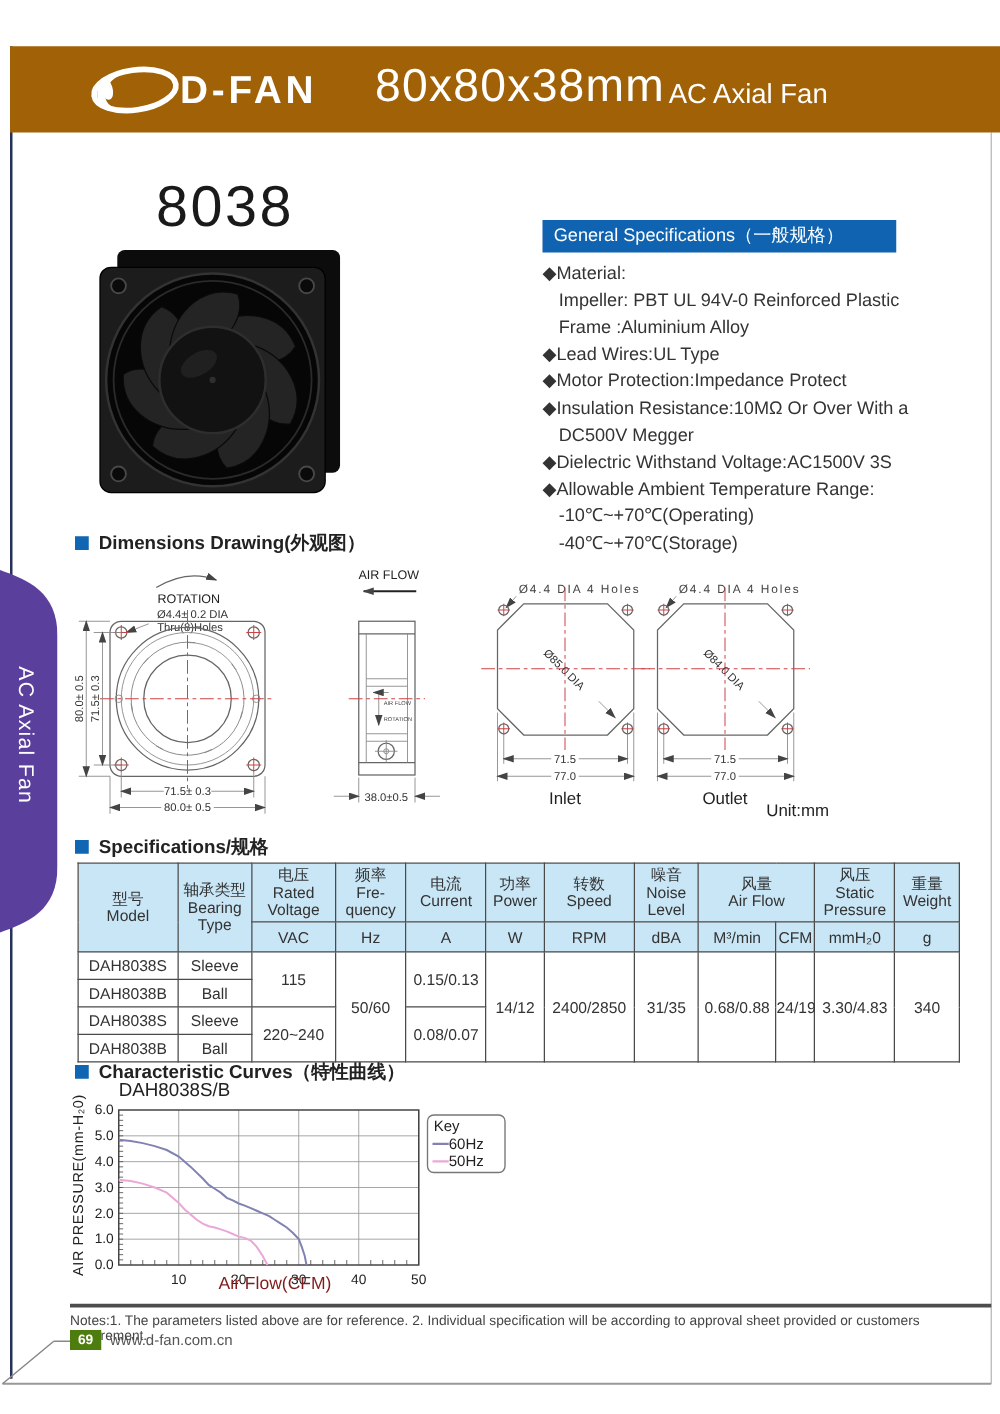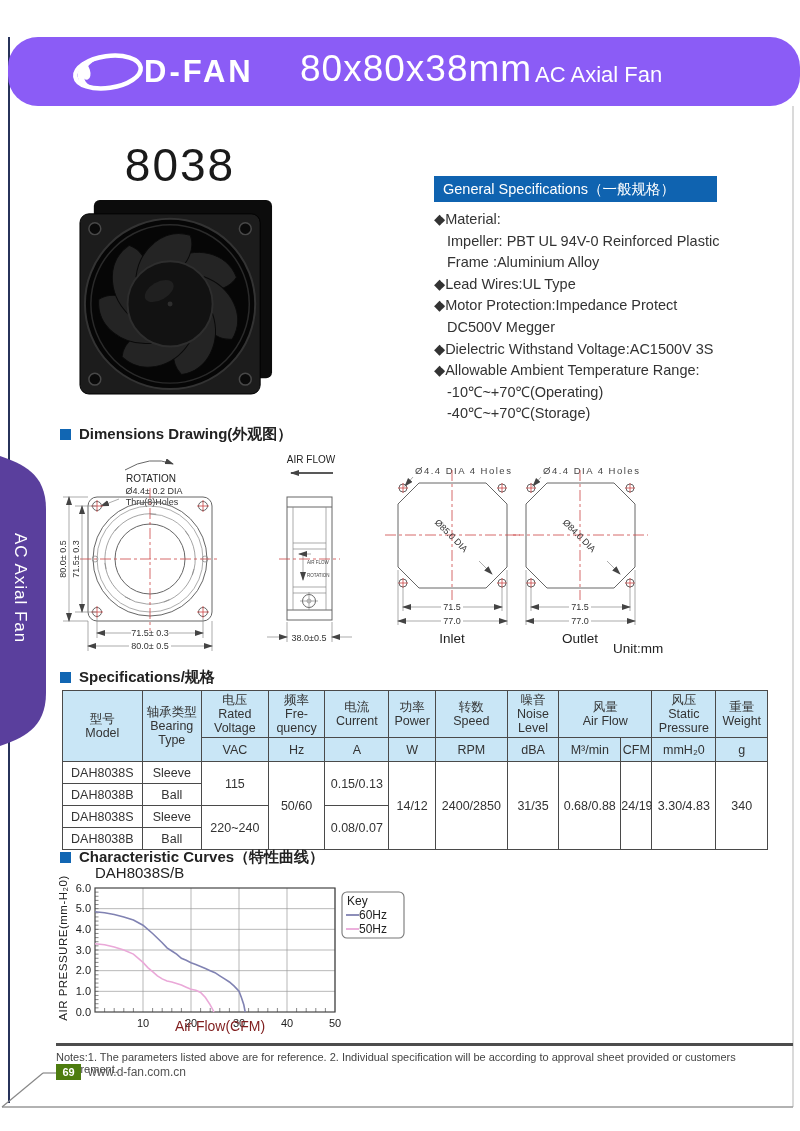--- a/index.html
+++ b/index.html
@@ -1,21 +1,21 @@
 <!DOCTYPE html>
 <html><head>
 <meta charset="utf-8">
 <style>
   html,body{margin:0;padding:0;background:#fff;}
   .page{position:relative;width:800px;height:1131px;background:#fff;overflow:hidden;
         font-family:"Liberation Sans",sans-serif;color:#222;}
   .abs{position:absolute;}
 
   
-  .hdr{position:absolute;left:8px;right:0;top:37px;height:69px;background:#8b5cf6;border-radius:30px;}
+  .hdr{position:absolute;left:8px;right:0;top:37px;height:69px;background:#a16207;}
   .brand{position:absolute;left:136px;top:17px;color:#fff;font-size:31px;font-weight:bold;letter-spacing:3px;}
   .hsize{position:absolute;left:292px;top:11px;color:#fff;font-size:37px;letter-spacing:1px;}
   .hsub{position:absolute;left:527px;top:25px;color:#fff;font-size:22px;}
 
   .model-no{position:absolute;left:120px;top:138px;width:120px;text-align:center;
             font-size:46px;color:#1a1a1a;letter-spacing:2px;}
 
   
   .gs-bar{position:absolute;left:434px;top:176px;width:274px;height:26px;background:#0f63b0;
           color:#fff;font-size:14.5px;line-height:26px;padding-left:9px;}
@@ -135,20 +135,21 @@
     <circle cx="169" cy="183" r="6" fill="#0a0a0a" stroke="#484848" stroke-width="1.5"></circle>
   </svg>
 
   <div class="gs-bar">General Specifications（一般规格）</div>
   <div class="gs-list">
     <div>◆Material:</div>
     <div class="ind">Impeller: PBT UL 94V-0 Reinforced Plastic</div>
     <div class="ind">Frame :Aluminium Alloy</div>
     <div>◆Lead Wires:UL Type</div>
     <div>◆Motor Protection:Impedance Protect</div>
+    <div>◆Insulation Resistance:10MΩ Or Over With a</div>
     <div class="ind">DC500V Megger</div>
     <div>◆Dielectric Withstand Voltage:AC1500V 3S</div>
     <div>◆Allowable Ambient Temperature Range:</div>
     <div class="ind">-10℃~+70℃(Operating)</div>
     <div class="ind">-40℃~+70℃(Storage)</div>
   </div>
 
   <div class="sec-title" style="left:60px;top:425px;">
     <span class="sq"></span><span>Dimensions Drawing(外观图）</span>
   </div>

